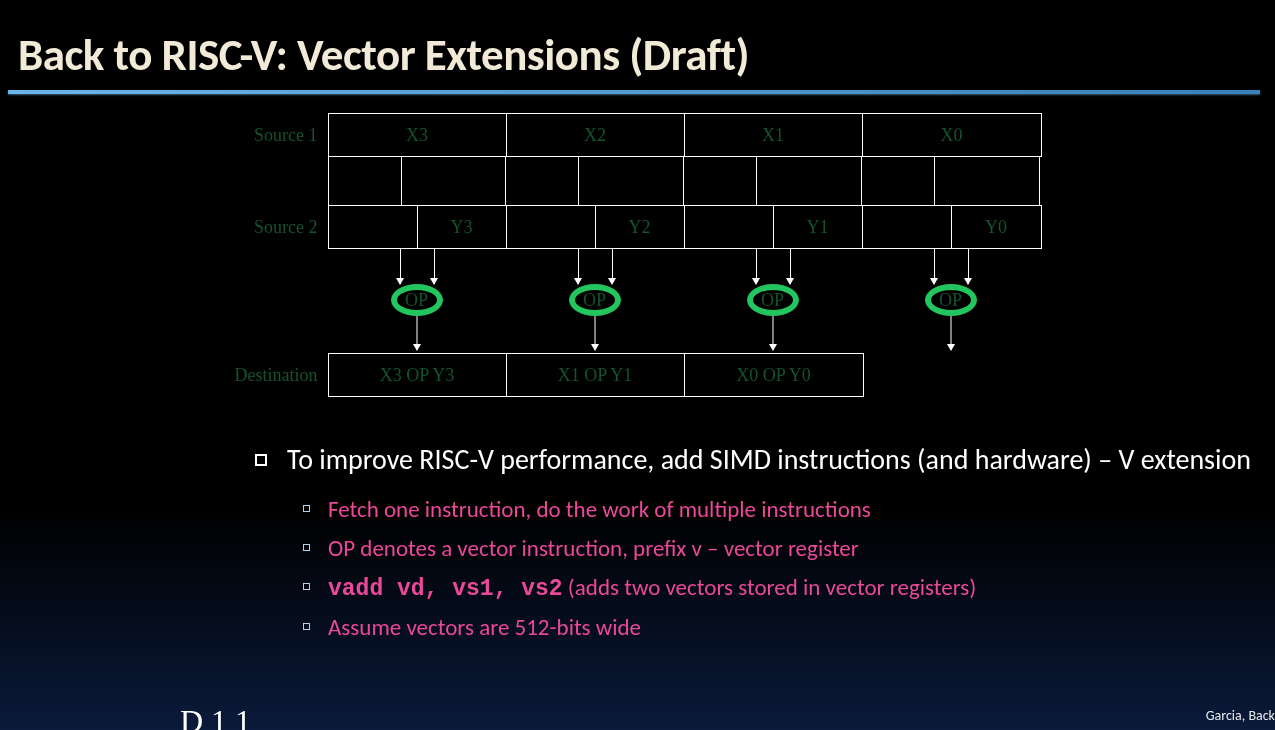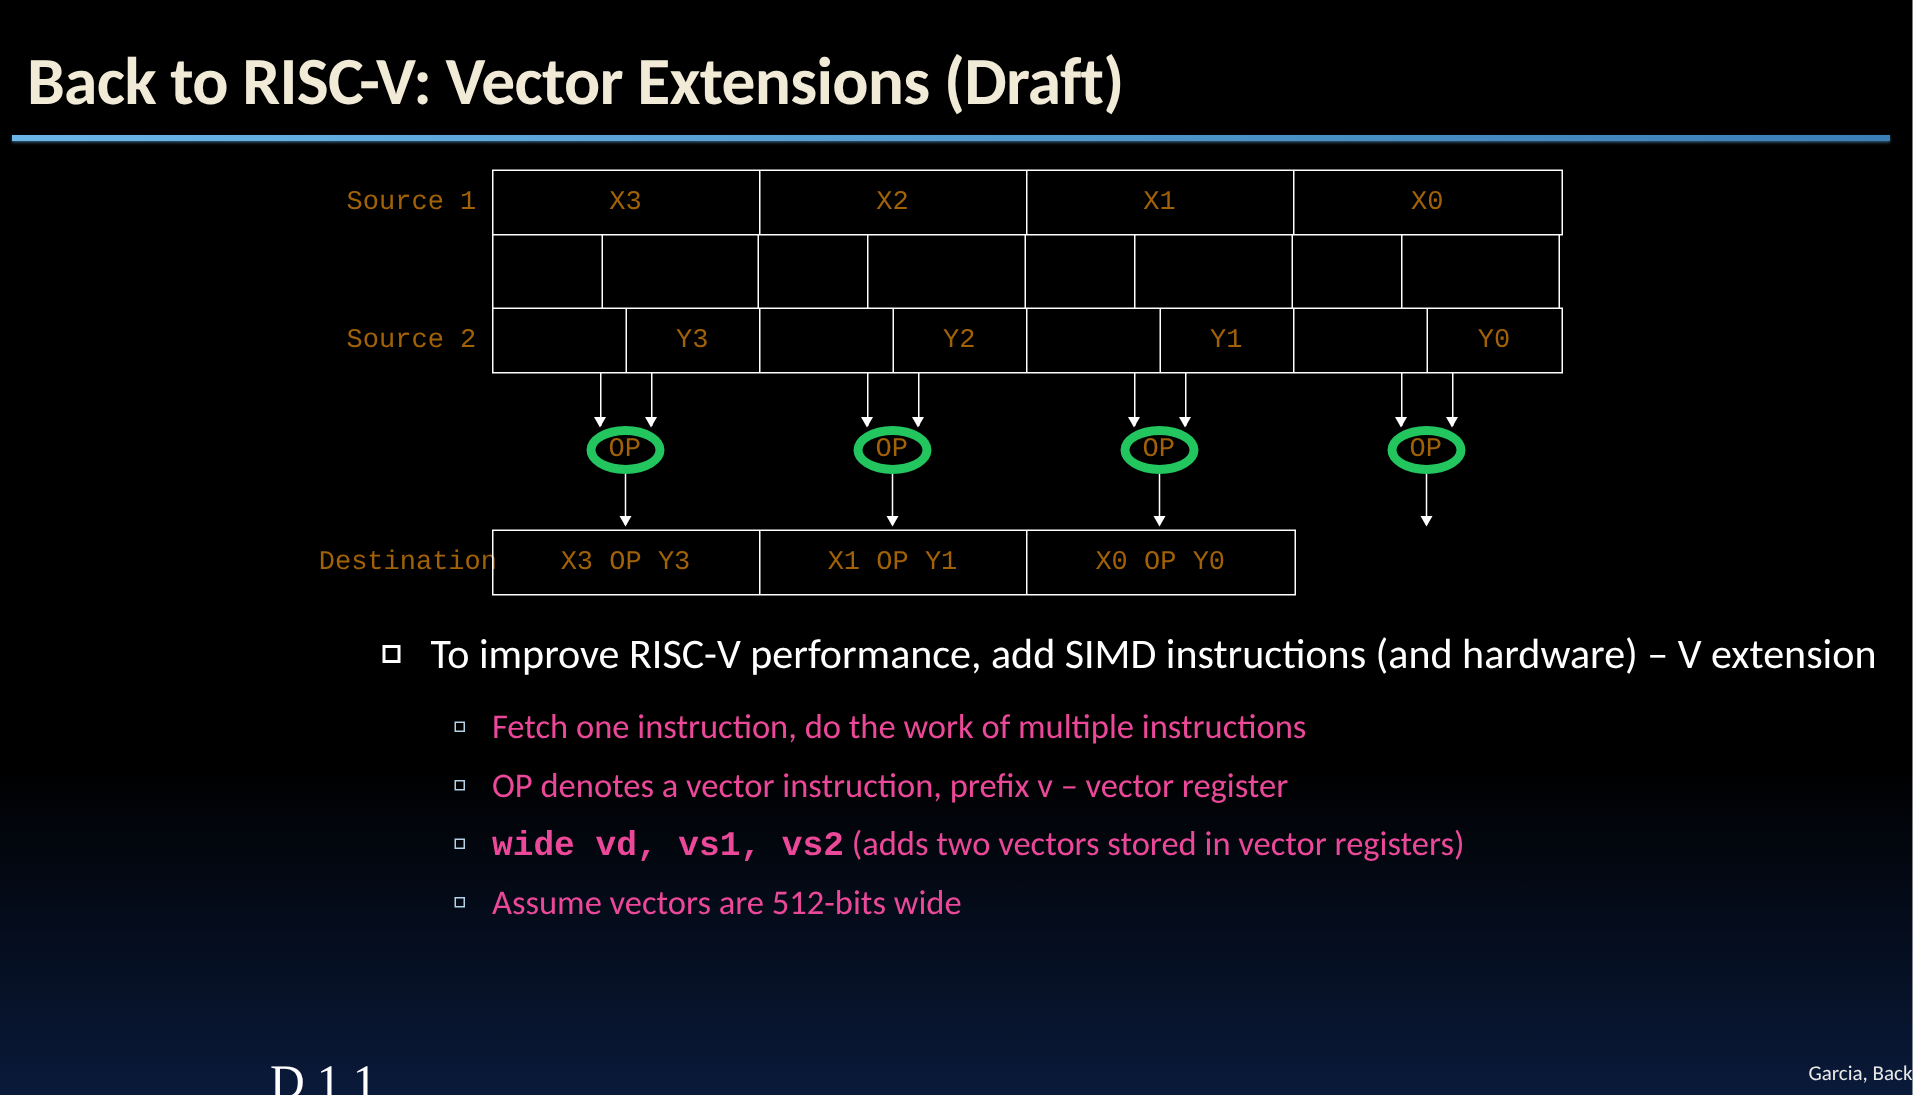--- a/index.html
+++ b/index.html
@@ -22,22 +22,22 @@
     }
     .title-underline {
       height: 4px;
       background: linear-gradient(to right, #6bb5e8, #3a7fb5);
       margin: 6px 15px 0 8px;
       box-shadow: 0 1px 2px rgba(107,181,232,0.5);
     }
     .diagram {
       margin: 20px auto 0 auto;
       width: 850px;
-      color: #a16207;
-      font-family: Liberation Mono, monospace;
+      color: #14532d;
+      font-family: Liberation Serif, serif;
       font-size: 18px;
     }
     .row {
       display: flex;
       align-items: center;
       height: 42px;
     }
     .row-label {
       width: 115px;
       text-align: right;
@@ -167,20 +167,21 @@
     }
     .bump {
       position: absolute;
       width: 1px;
       height: 16px;
       background: #ffffff;
       top: 0;
     }
     .content {
       padding: 22px 4px 0 255px;
+      margin-top: 24px;
     }
     .main-bullet {
       font-size: 28px;
       line-height: 1.3;
       display: flex;
       align-items: flex-start;
       gap: 20px;
     }
     .main-bullet .bullet {
       width: 12px;
@@ -363,21 +364,21 @@
     <div class="sub-bullet">
       <div class="bullet"></div>
       <div>Fetch one instruction, do the work of multiple instructions</div>
     </div>
     <div class="sub-bullet">
       <div class="bullet"></div>
       <div>OP denotes a vector instruction, prefix v – vector register</div>
     </div>
     <div class="sub-bullet">
       <div class="bullet"></div>
-      <div><span class="code">wide vd, vs1, vs2</span><span>  (adds two vectors stored in vector registers)</span></div>
+      <div><span class="code">vadd vd, vs1, vs2</span><span>  (adds two vectors stored in vector registers)</span></div>
     </div>
     <div class="sub-bullet">
       <div class="bullet"></div>
       <div>Assume vectors are 512-bits wide</div>
     </div>
   </div>
 </div>
 
 <div class="footer-left">D   1    1</div>
 <div class="footer-credit">Garcia, Back</div>

